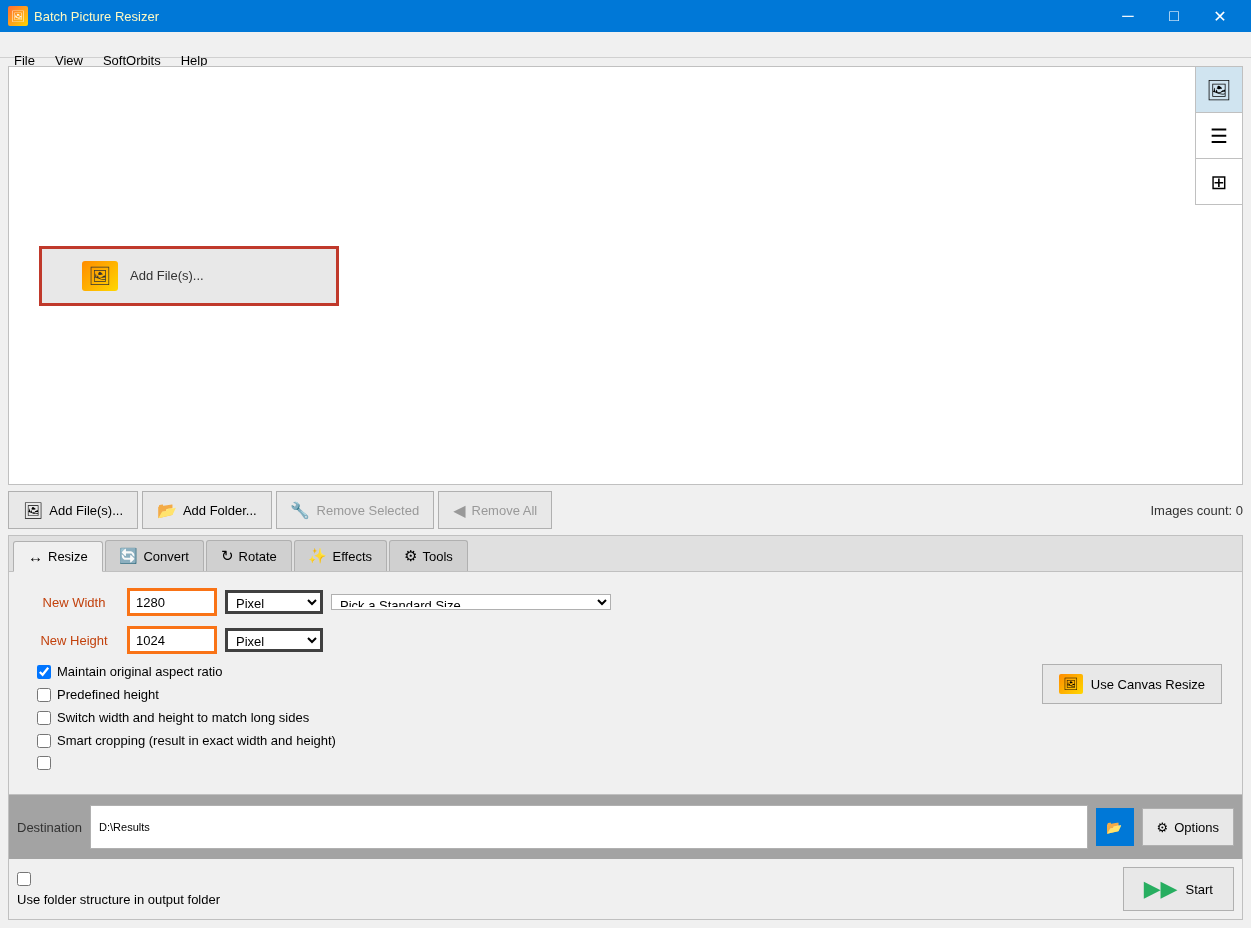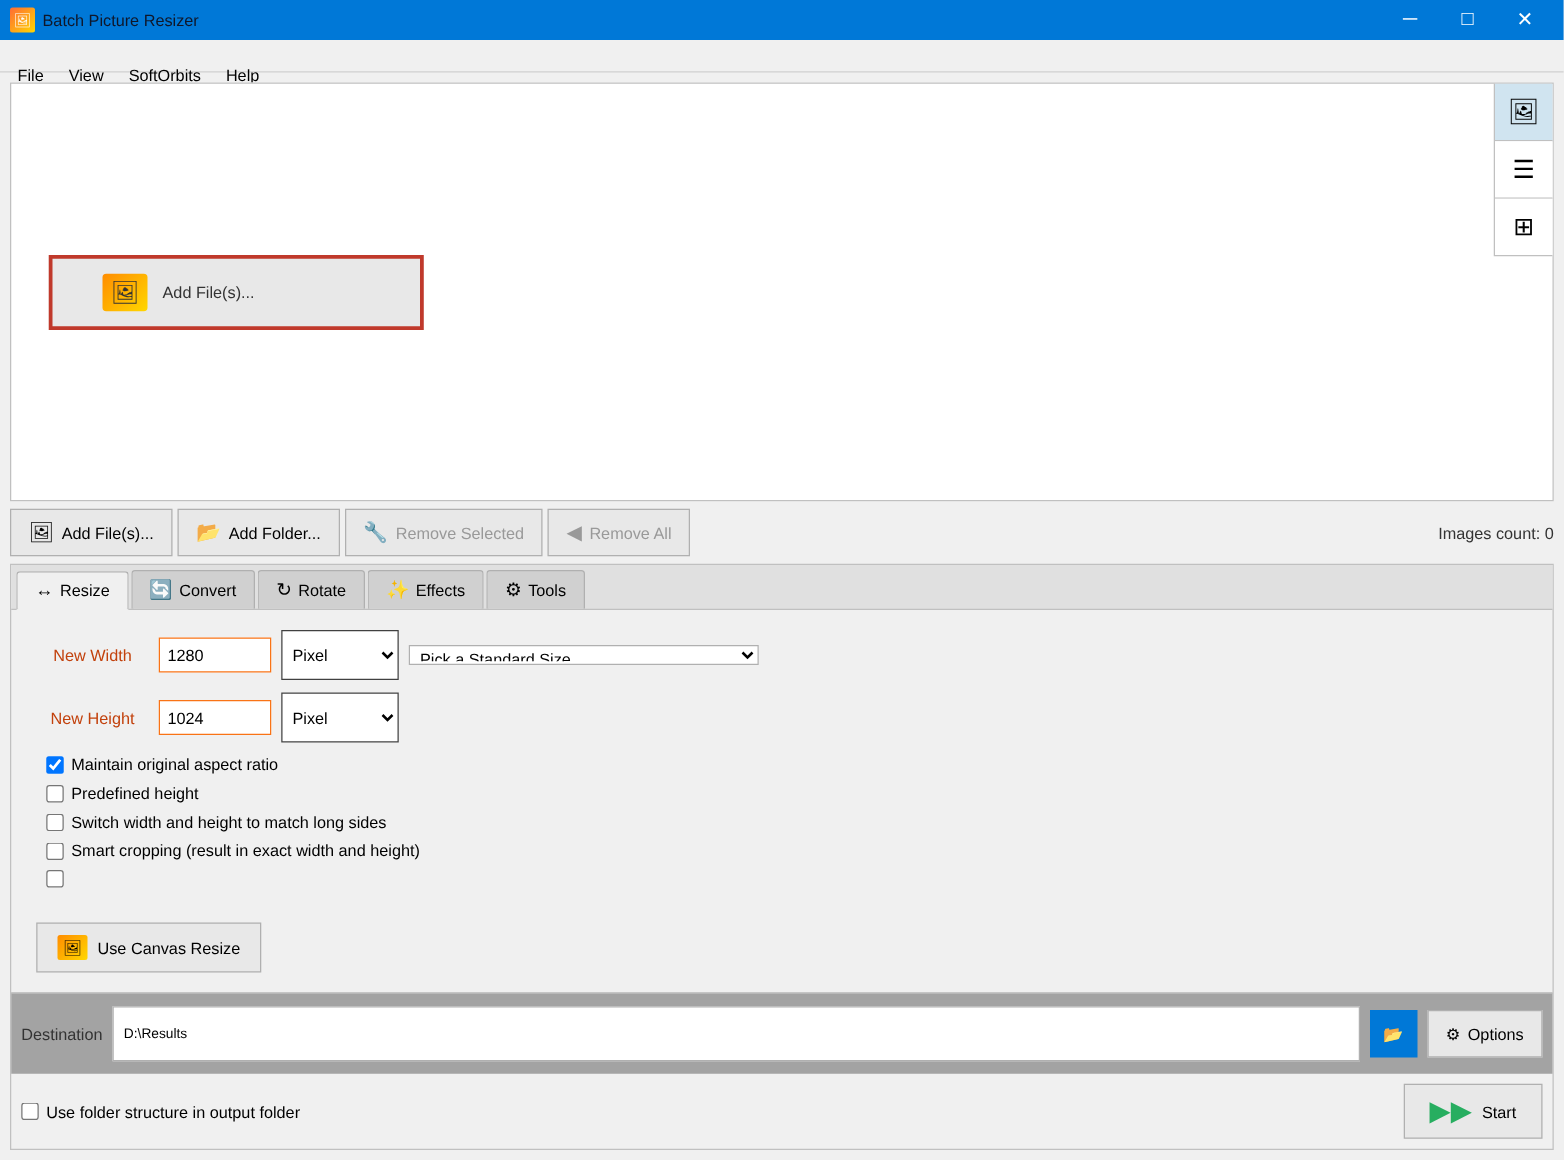--- a/index.html
+++ b/index.html
@@ -10,21 +10,21 @@
       background: #0078d7;
       color: white;
       height: 32px;
       display: flex;
       align-items: center;
       padding: 0 8px;
       justify-content: space-between;
     }
     .title-bar-left { display: flex; align-items: center; gap: 6px; }
     .title-bar-icon { width: 20px; height: 20px; background: linear-gradient(135deg, #ff6b35, #ffd700); border-radius: 2px; display: flex; align-items: center; justify-content: center; font-size: 11px; }
-    .title-bar-title { color: #0f172a; font-size: 13px; }
+    .title-bar-title { color: #fef9c3; font-size: 13px; }
     .title-bar-controls { display: flex; gap: 0; }
     .title-bar-btn {
       width: 46px; height: 32px; background: transparent; border: none; color: white;
       cursor: pointer; font-size: 16px; display: flex; align-items: center; justify-content: center;
     }
 
     
     .menu-bar {
       background: #f0f0f0;
       border-bottom: 1px solid #d0d0d0;
@@ -157,28 +157,28 @@
     }
     .form-label {
       width: 90px;
       text-align: center;
       color: #c2410c;
       flex-shrink: 0;
     }
     .form-input {
       width: 90px;
       height: 28px;
-      border: 1px solid #f97316;
+      border: 3px solid #f97316;
       padding: 2px 6px;
       font-size: 13px;
       background: white;
     }
     .form-select {
-      height: 40px;
-      border: 1px solid #404040;
+      height: 24px;
+      border: 3px solid #404040;
       background: white;
       padding: 2px 4px;
       font-size: 13px;
       min-width: 80px;
     }
     .standard-size-select {
       height: 16px;
       border: 1px solid #b0b0b0;
       background: white;
       padding: 2px 4px;
@@ -201,21 +201,20 @@
       padding: 0 16px;
       cursor: pointer;
       font-size: 13px;
       display: flex; align-items: center; gap: 8px;
     }
 
     .checkboxes-and-canvas {
       display: flex;
       gap: 20px;
       margin-top: 4px;
-      flex-direction: column;
     }
     .checkboxes-col { flex: 1; }
     .canvas-col {
       display: flex; align-items: flex-start; padding-top: 0;
     }
 
     
     .destination-row {
       display: flex;
       align-items: center;
@@ -261,21 +260,21 @@
       font-size: 16px; font-weight: 500;
     }
     .start-icon { font-size: 22px; color: #27ae60; }
 
     .bottom-actions {
       display: flex;
       align-items: center;
       padding: 8px 8px;
       gap: 8px;
     }
-    .use-folder-checkbox { display: flex; align-items: flex-start; gap: 6px; }
+    .use-folder-checkbox { display: flex; align-items: flex-start; gap: 6px; flex-direction: column; }
     .use-folder-checkbox input { width: 14px; height: 14px; }
 
     
     .canvas-icon {
       width: 24px; height: 20px;
       background: linear-gradient(135deg, #ff8c00, #ffd700);
       border-radius: 2px;
       font-size: 12px;
       display: flex; align-items: center; justify-content: center;
     }

